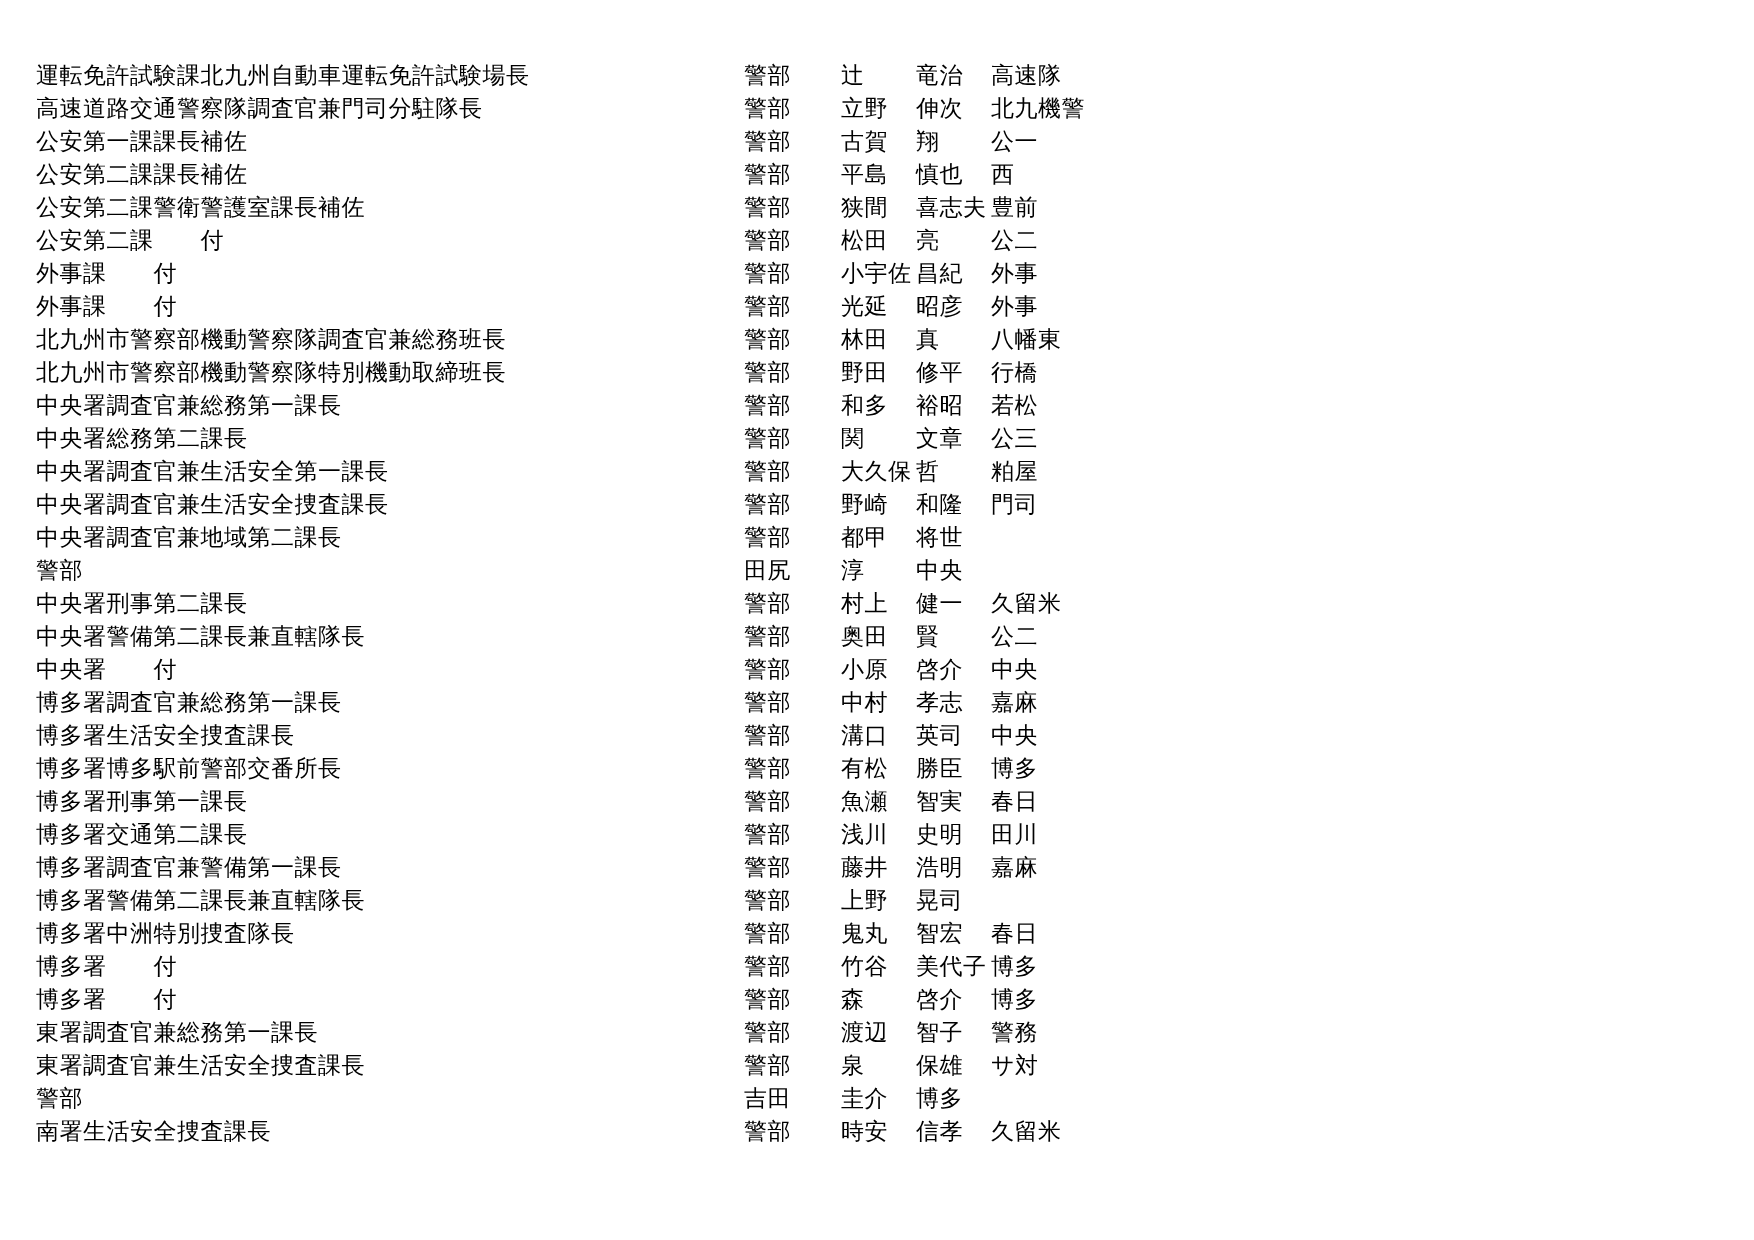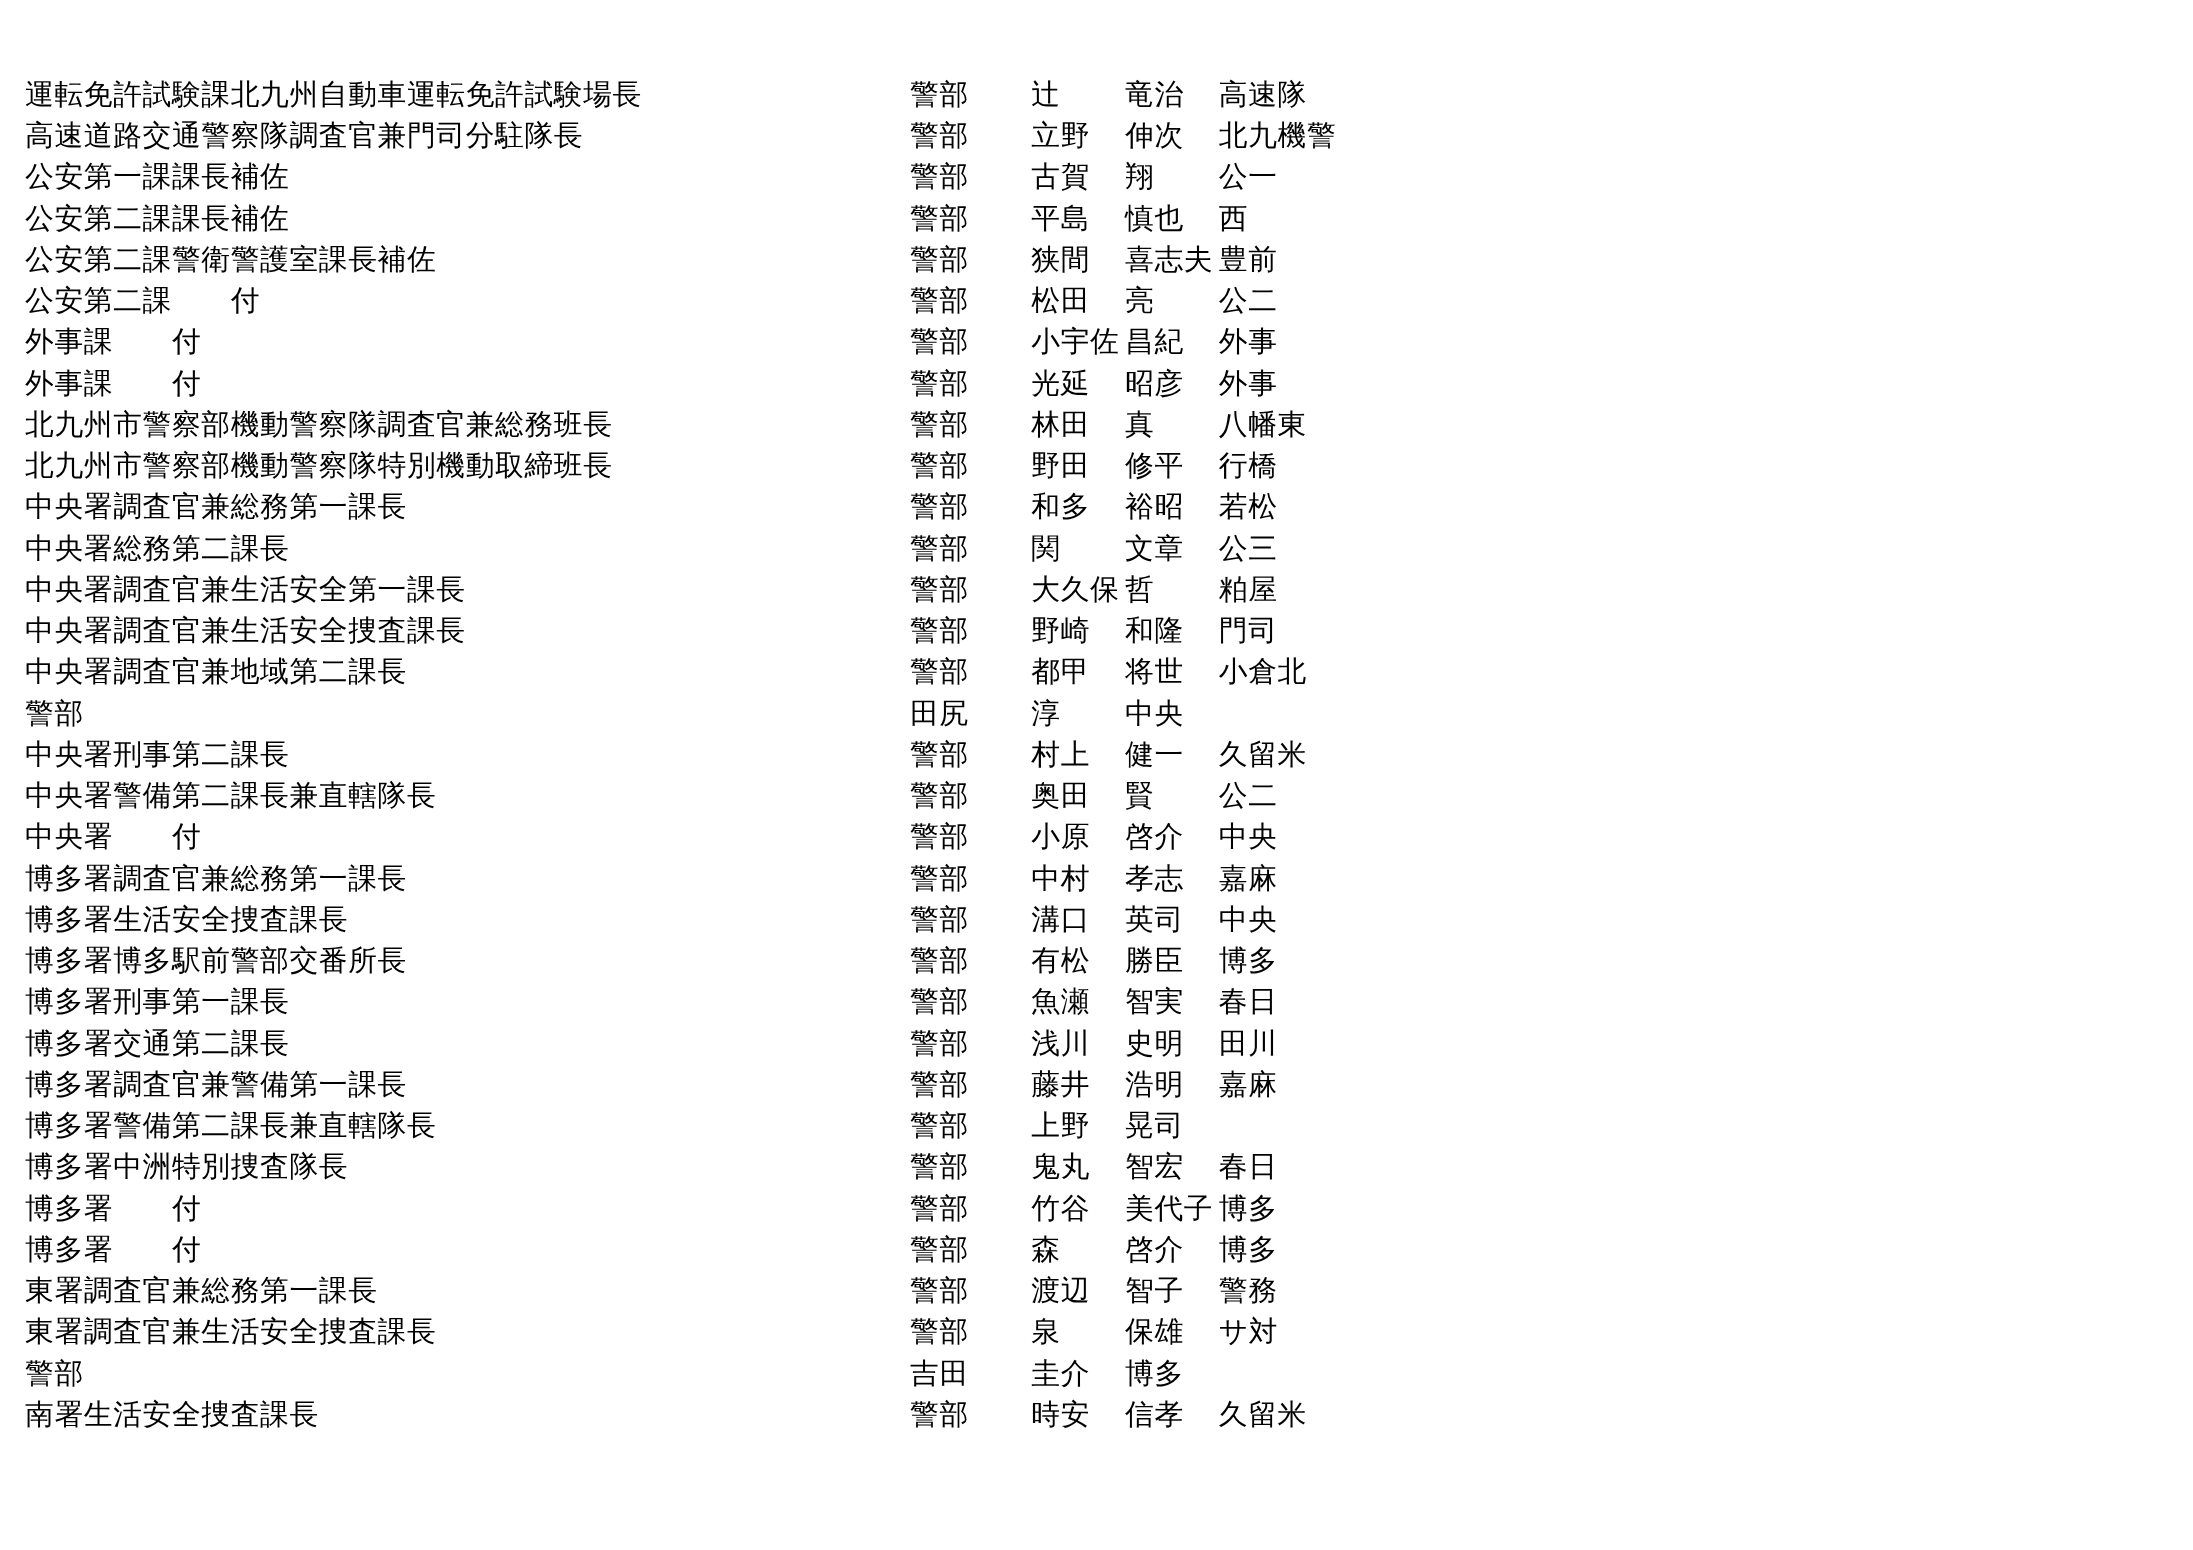--- a/index.html
+++ b/index.html
@@ -17,21 +17,21 @@
   }
   .doc-page {
     position: absolute;
     top: 59px;
     left: 0;
     width: 1754px;
   }
   .personnel-row {
     display: grid;
     grid-template-columns: 708px 97px 75px 75px auto;
-    padding-left: 20px;
+    padding-left: 36px;
     height: 33px;
     line-height: 33px;
     font-size: 23px;
     white-space: nowrap;
   }
   .cell {
     overflow: visible;
     letter-spacing: 0.5px;
   }
 </style>
@@ -149,21 +149,20 @@
     <span class="cell">野崎</span>
     <span class="cell">和隆</span>
     <span class="cell">門司</span>
   </div>
 
   <div class="personnel-row">
     <span class="cell">中央署調査官兼地域第二課長</span>
     <span class="cell">警部</span>
     <span class="cell">都甲</span>
     <span class="cell">将世</span>
-    <span class="cell">小倉北</span>
   </div>
 
   <div class="personnel-row">
     <span class="cell">警部</span>
     <span class="cell">田尻</span>
     <span class="cell">淳</span>
     <span class="cell">中央</span>
   </div>
 
   <div class="personnel-row">

